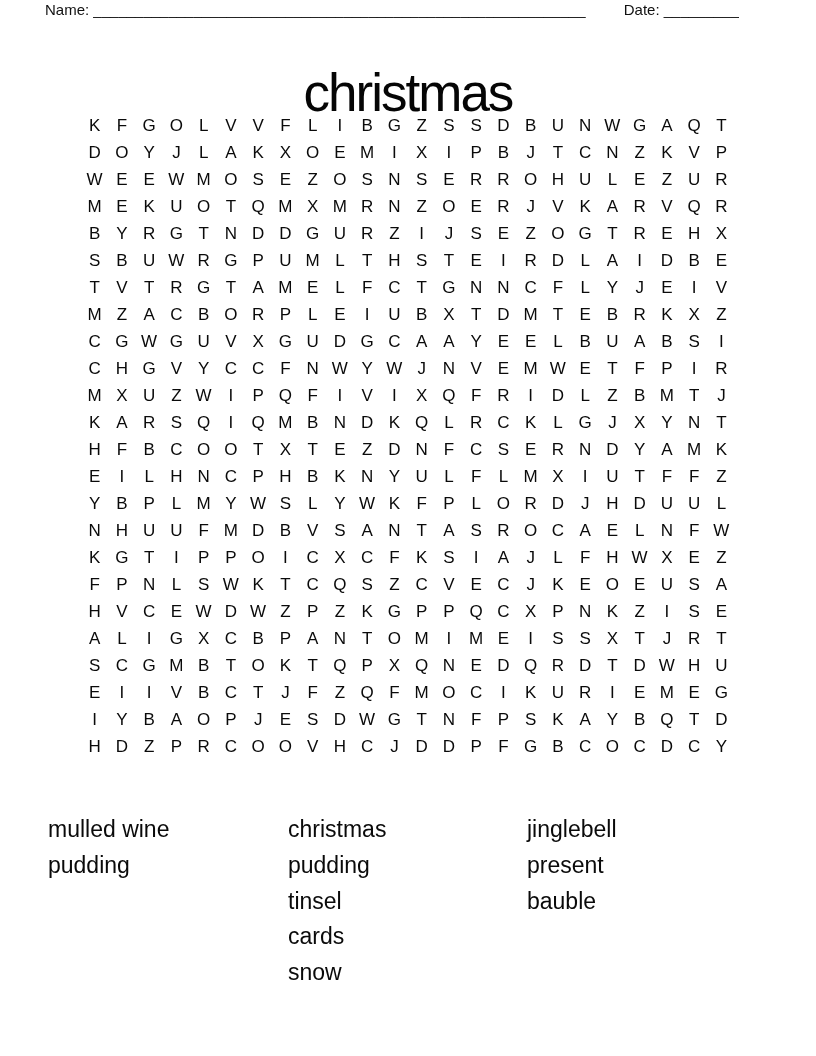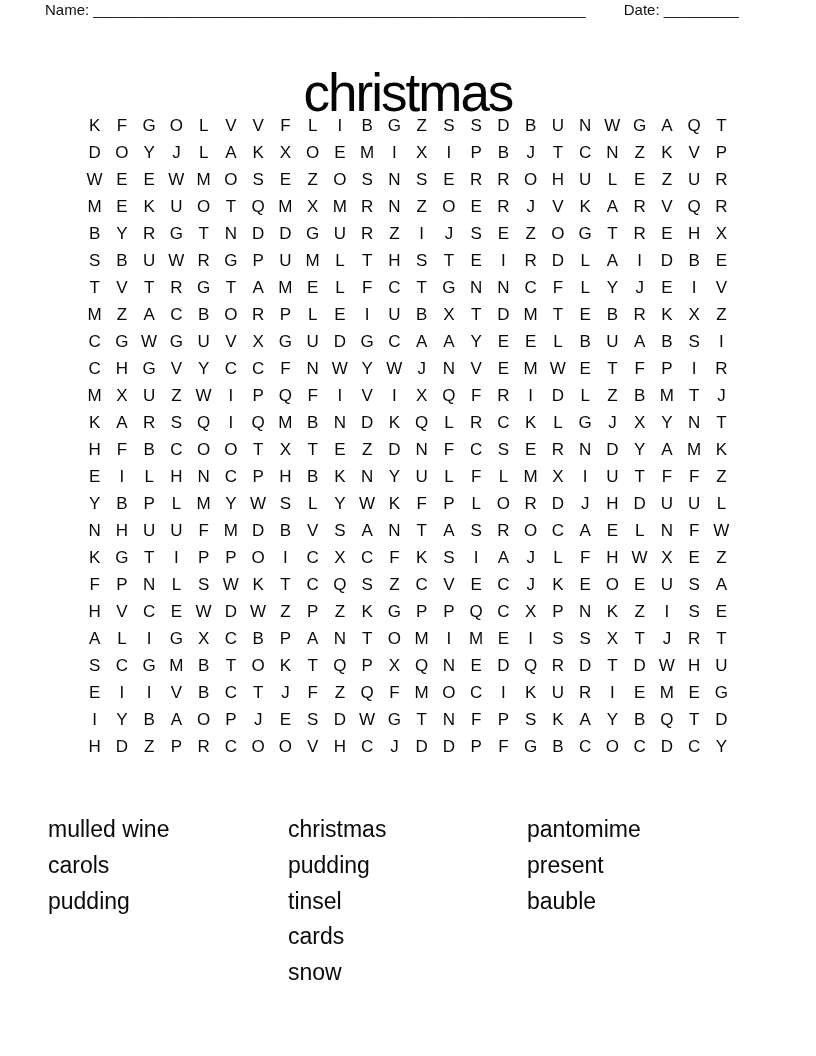--- a/index.html
+++ b/index.html
@@ -652,30 +652,29 @@
       <span class="cell">O</span>
       <span class="cell">C</span>
       <span class="cell">D</span>
       <span class="cell">C</span>
       <span class="cell">Y</span>
     </div>
 
   <div class="words">
     <div class="word-col word-col-1">
         <div class="word">mulled wine</div>
-        <div class="word">carols</div>
         <div class="word">pudding</div>
       </div>
     <div class="word-col word-col-2">
         <div class="word">christmas</div>
         <div class="word">pudding</div>
         <div class="word">tinsel</div>
         <div class="word">cards</div>
         <div class="word">snow</div>
       </div>
     <div class="word-col word-col-3">
-        <div class="word">pantomime</div>
+        <div class="word">jinglebell</div>
         <div class="word">present</div>
         <div class="word">bauble</div>
       </div>
   </div>
 
 </div>
 
 </body></html>

